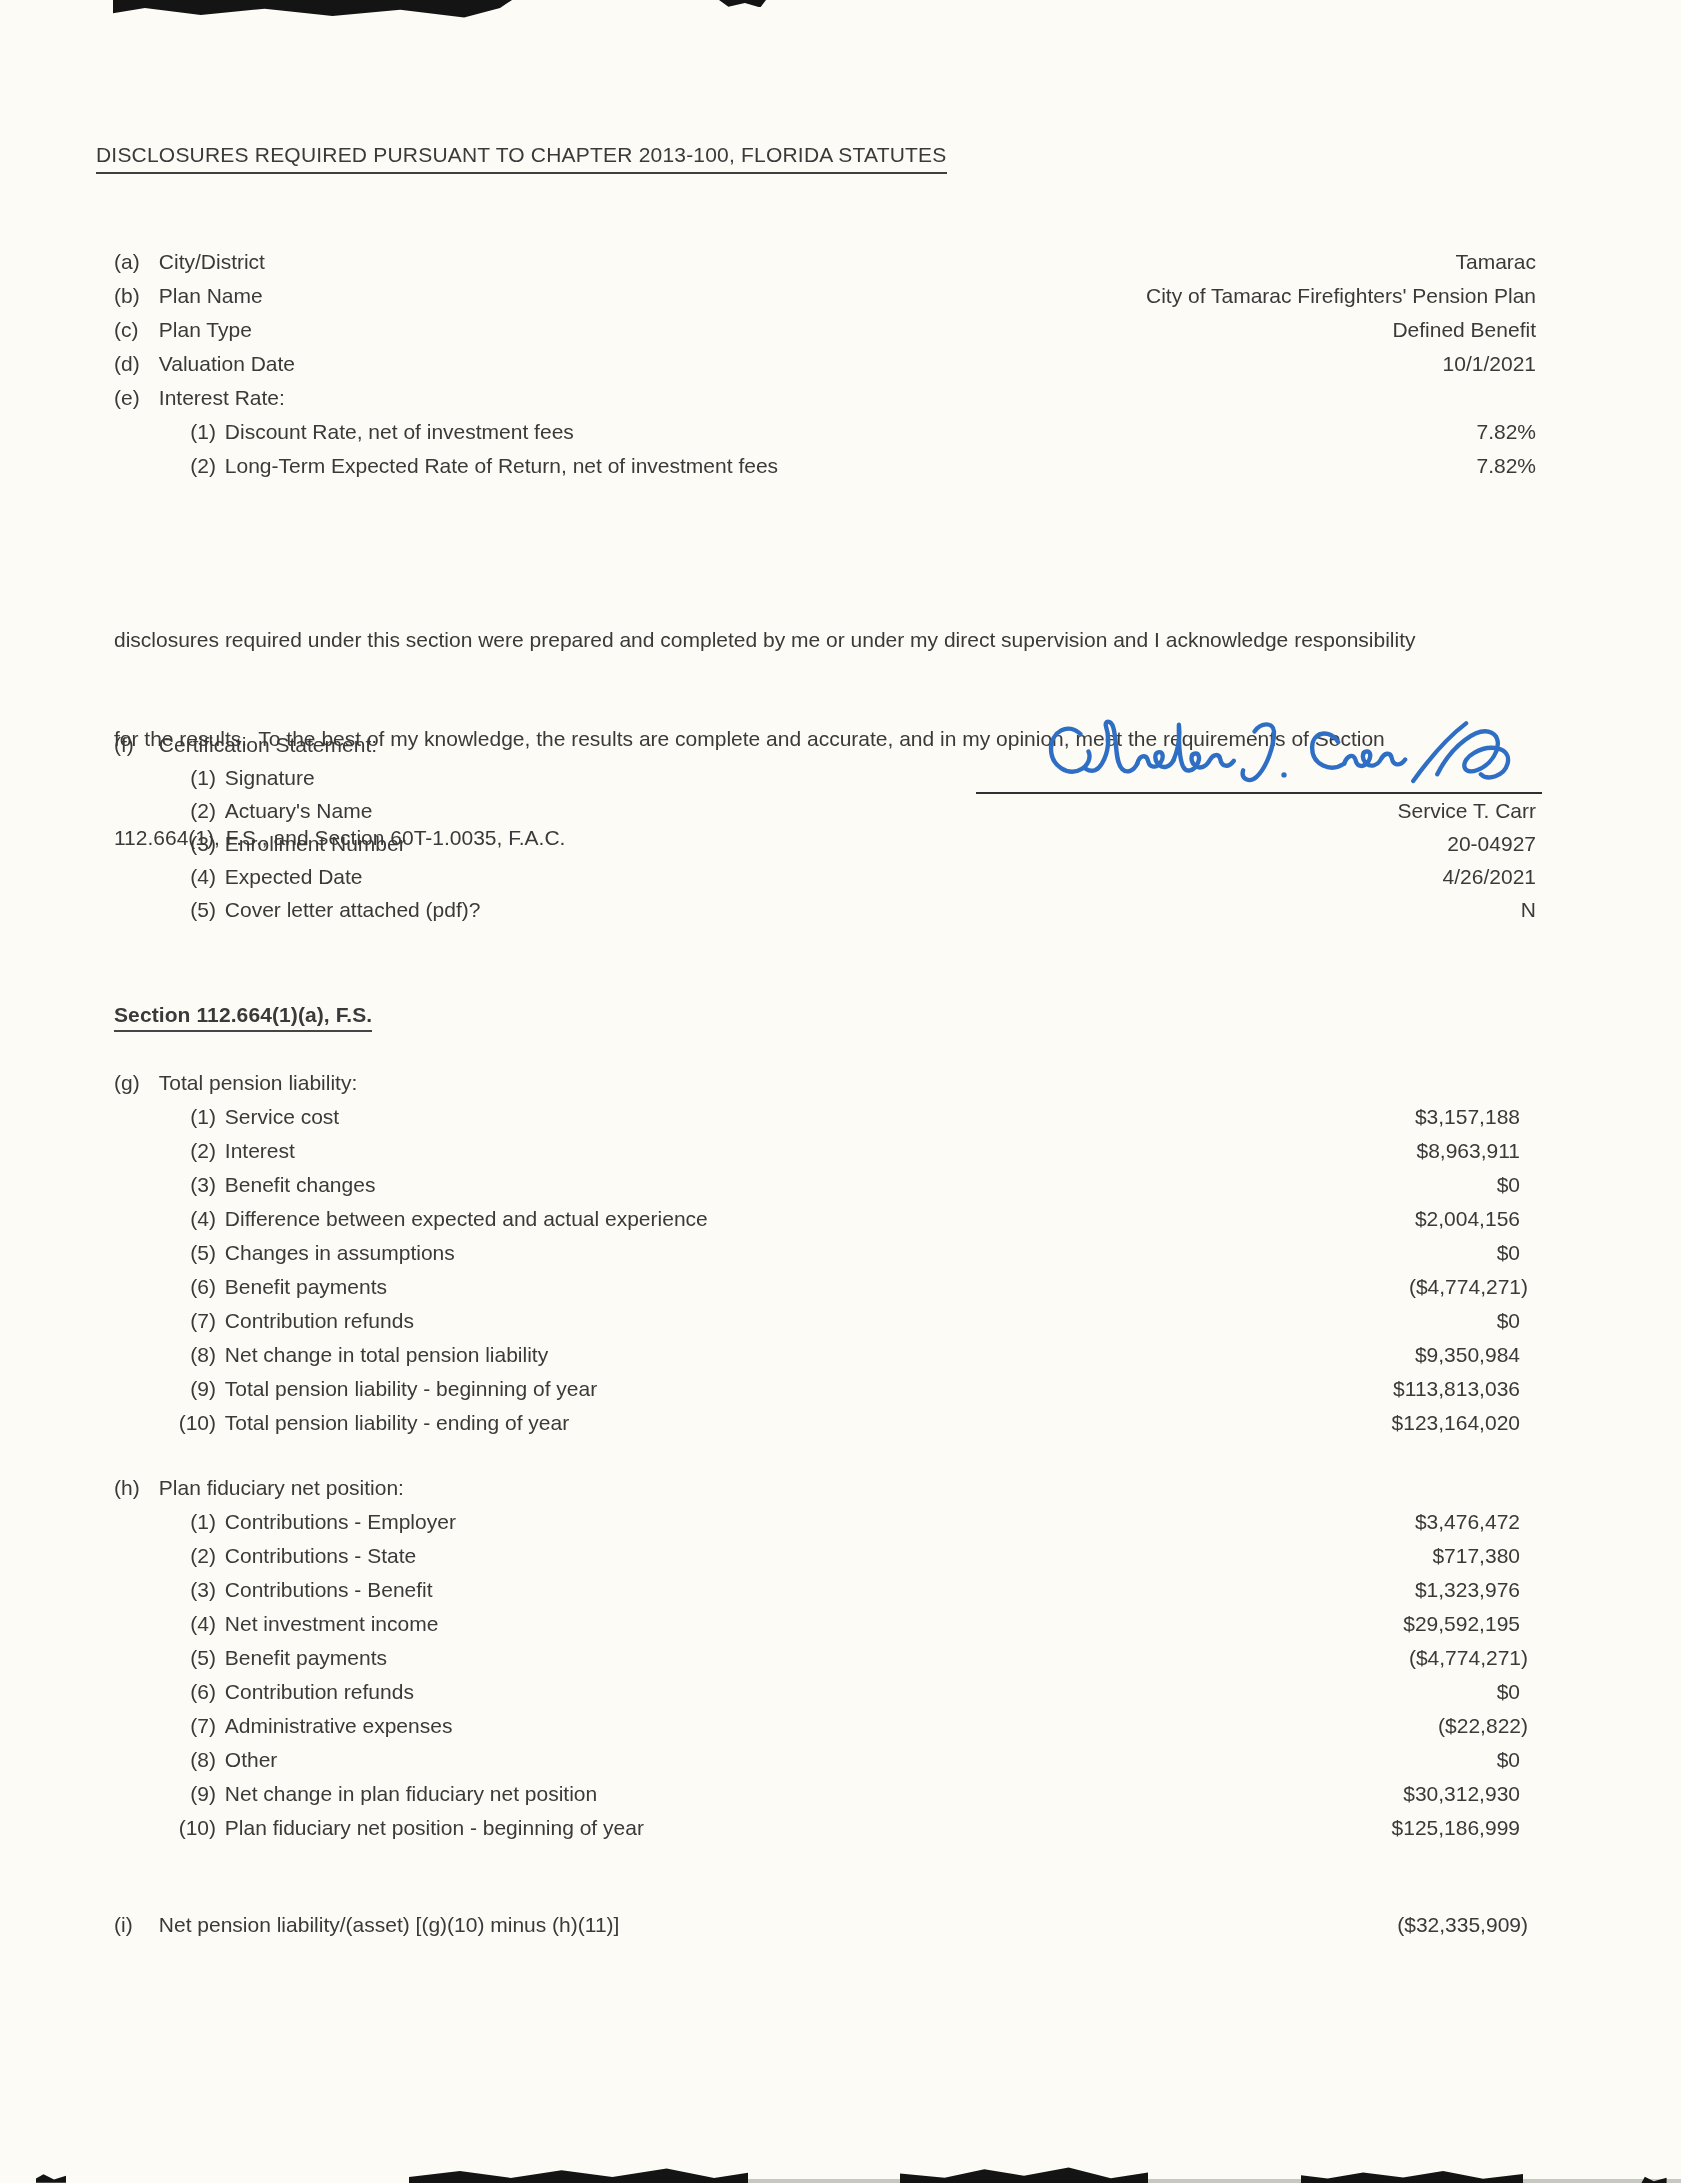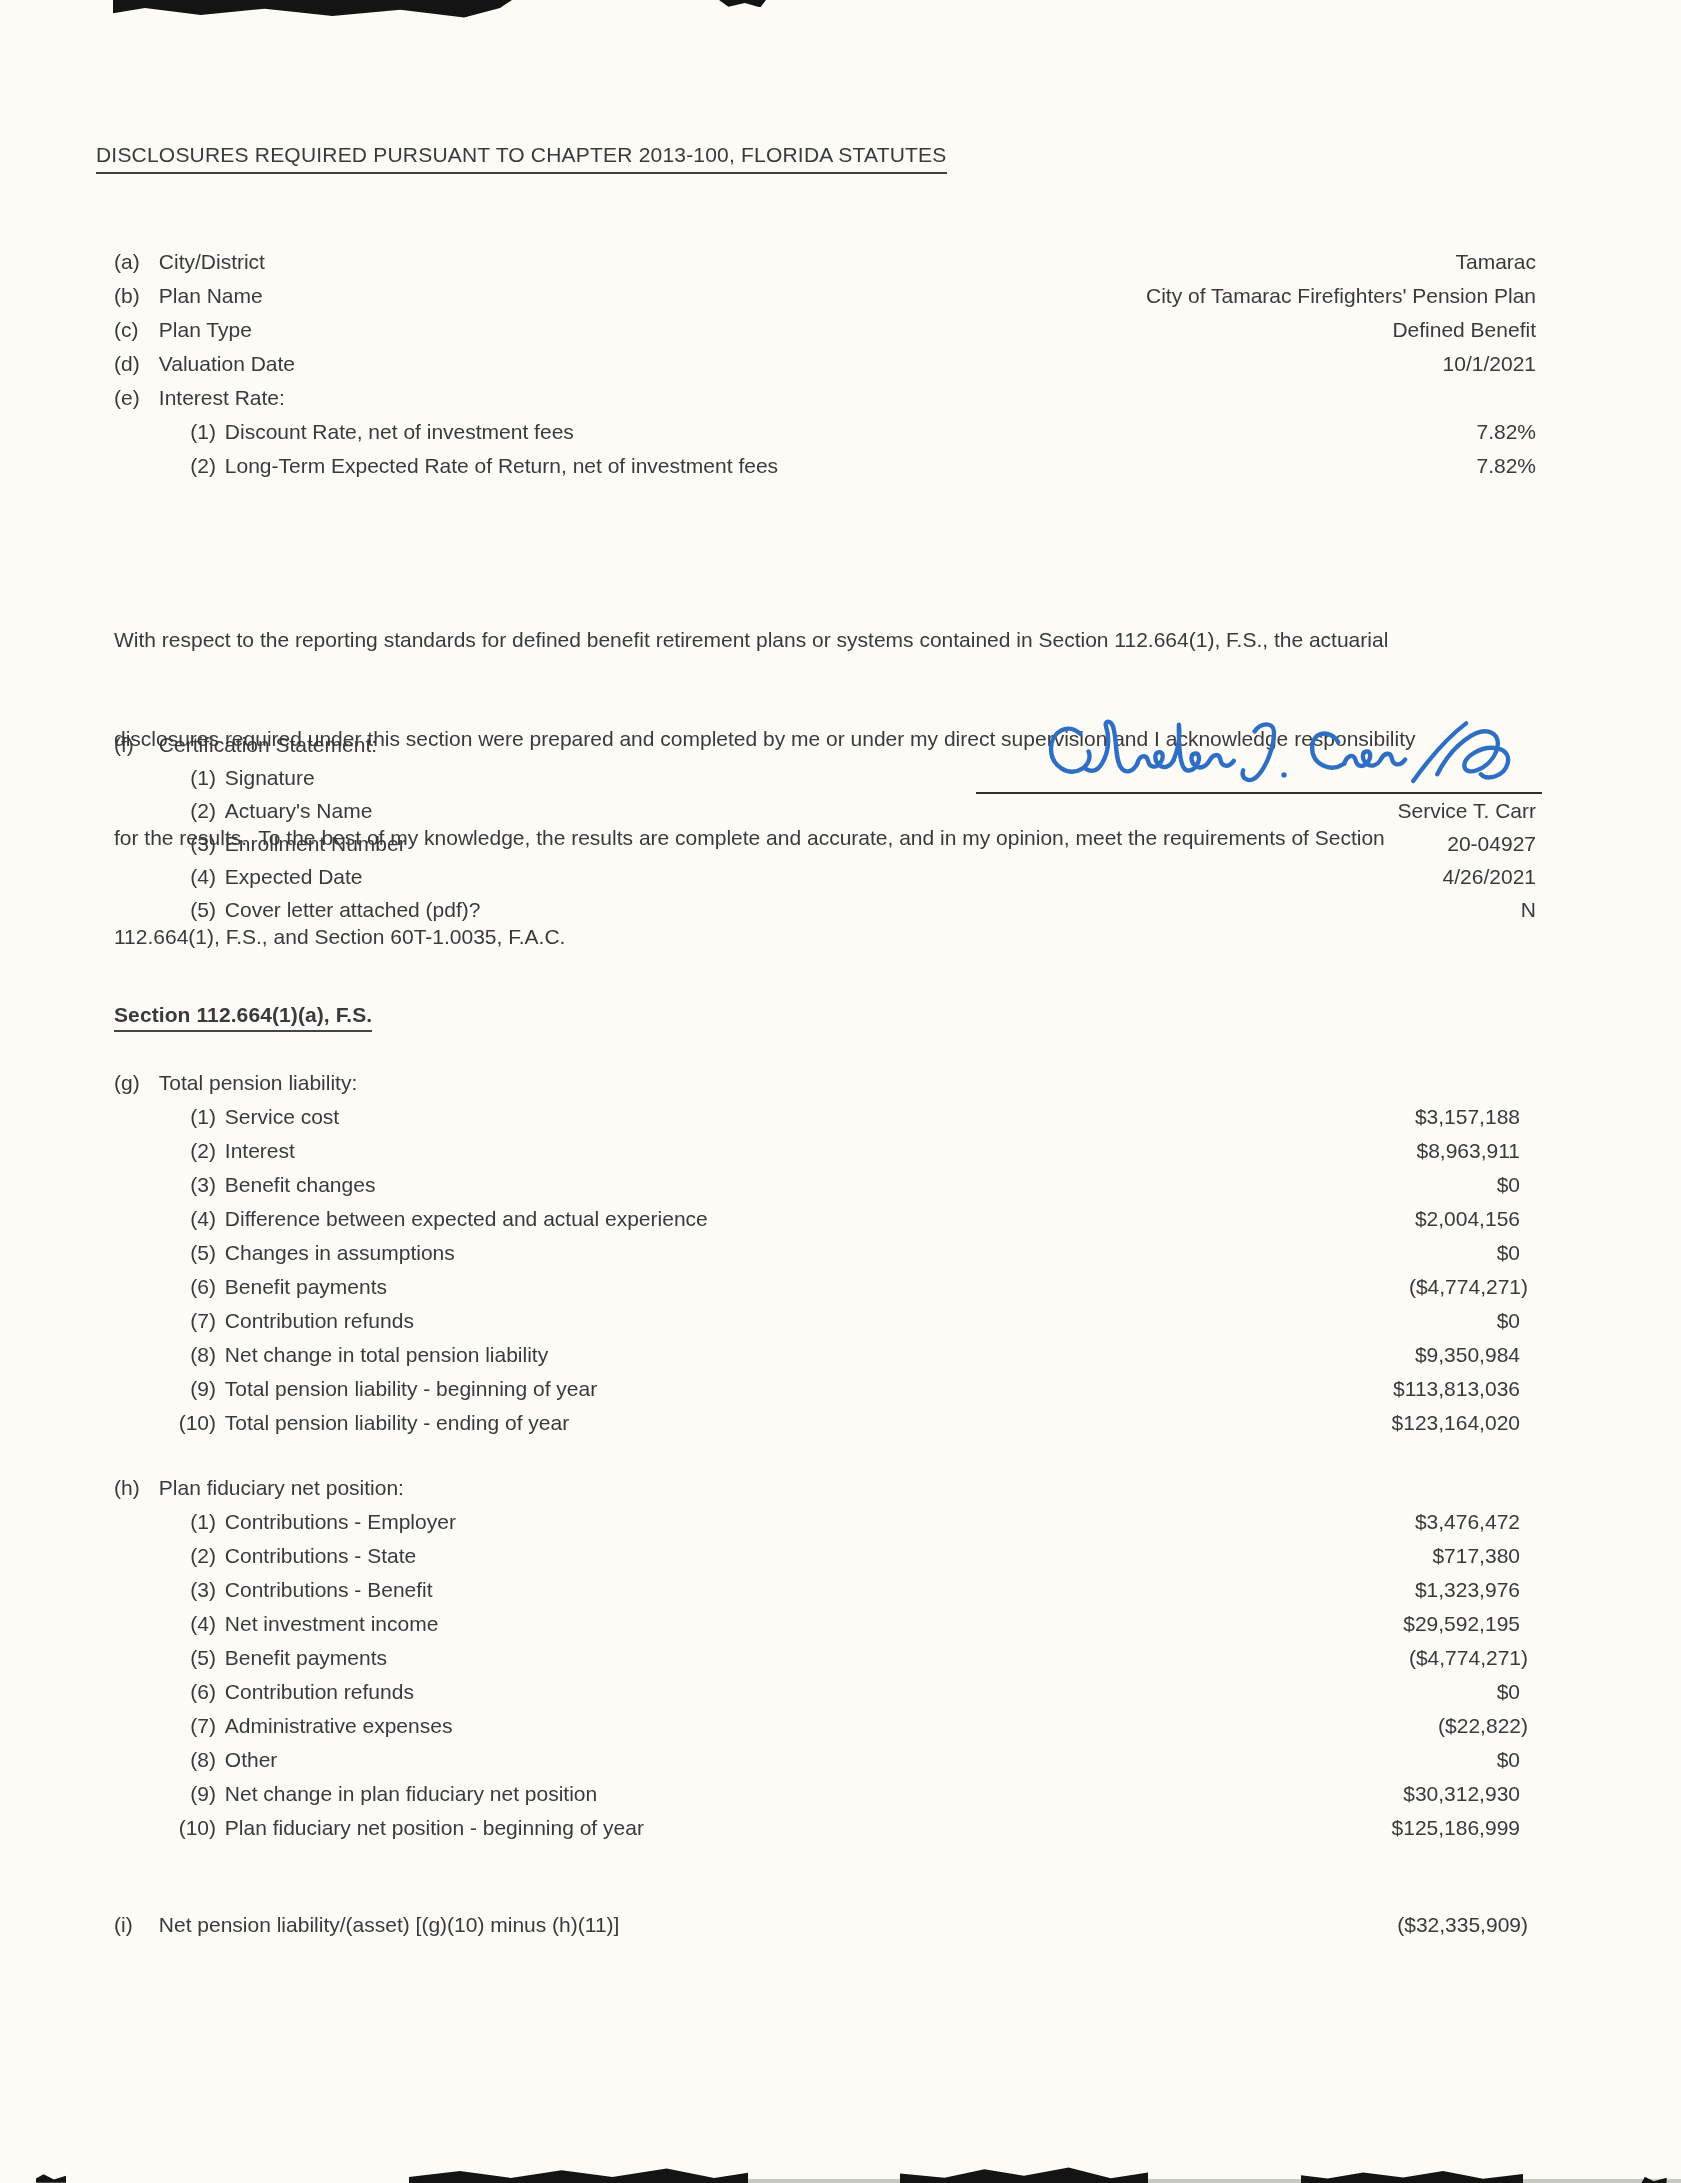--- a/index.html
+++ b/index.html
@@ -96,21 +96,20 @@
     <span class="val">7.82%</span>
   </div>
   <div class="row r2">
     <span class="mk">(2)</span>
     <span class="lb">Long-Term Expected Rate of Return, net of investment fees</span>
     <span class="val">7.82%</span>
   </div>
 </div>
 
 <div class="block para" style="top:557px;width:1455px;">
-  <div>With respect to the reporting standards for defined benefit retirement plans or systems contained in Section 112.664(1), F.S., the actuarial</div>
   <div>disclosures required under this section were prepared and completed by me or under my direct supervision and I acknowledge responsibility</div>
   <div>for the results.  To the best of my knowledge, the results are complete and accurate, and in my opinion, meet the requirements of Section</div>
   <div>112.664(1), F.S., and Section 60T-1.0035, F.A.C.</div>
 </div>
 
 <div class="block h49" style="top:728px;width:1422px;">
   <div class="row r1">
     <span class="mk">(f)</span>
     <span class="lb">Certification Statement:</span>
   </div>

